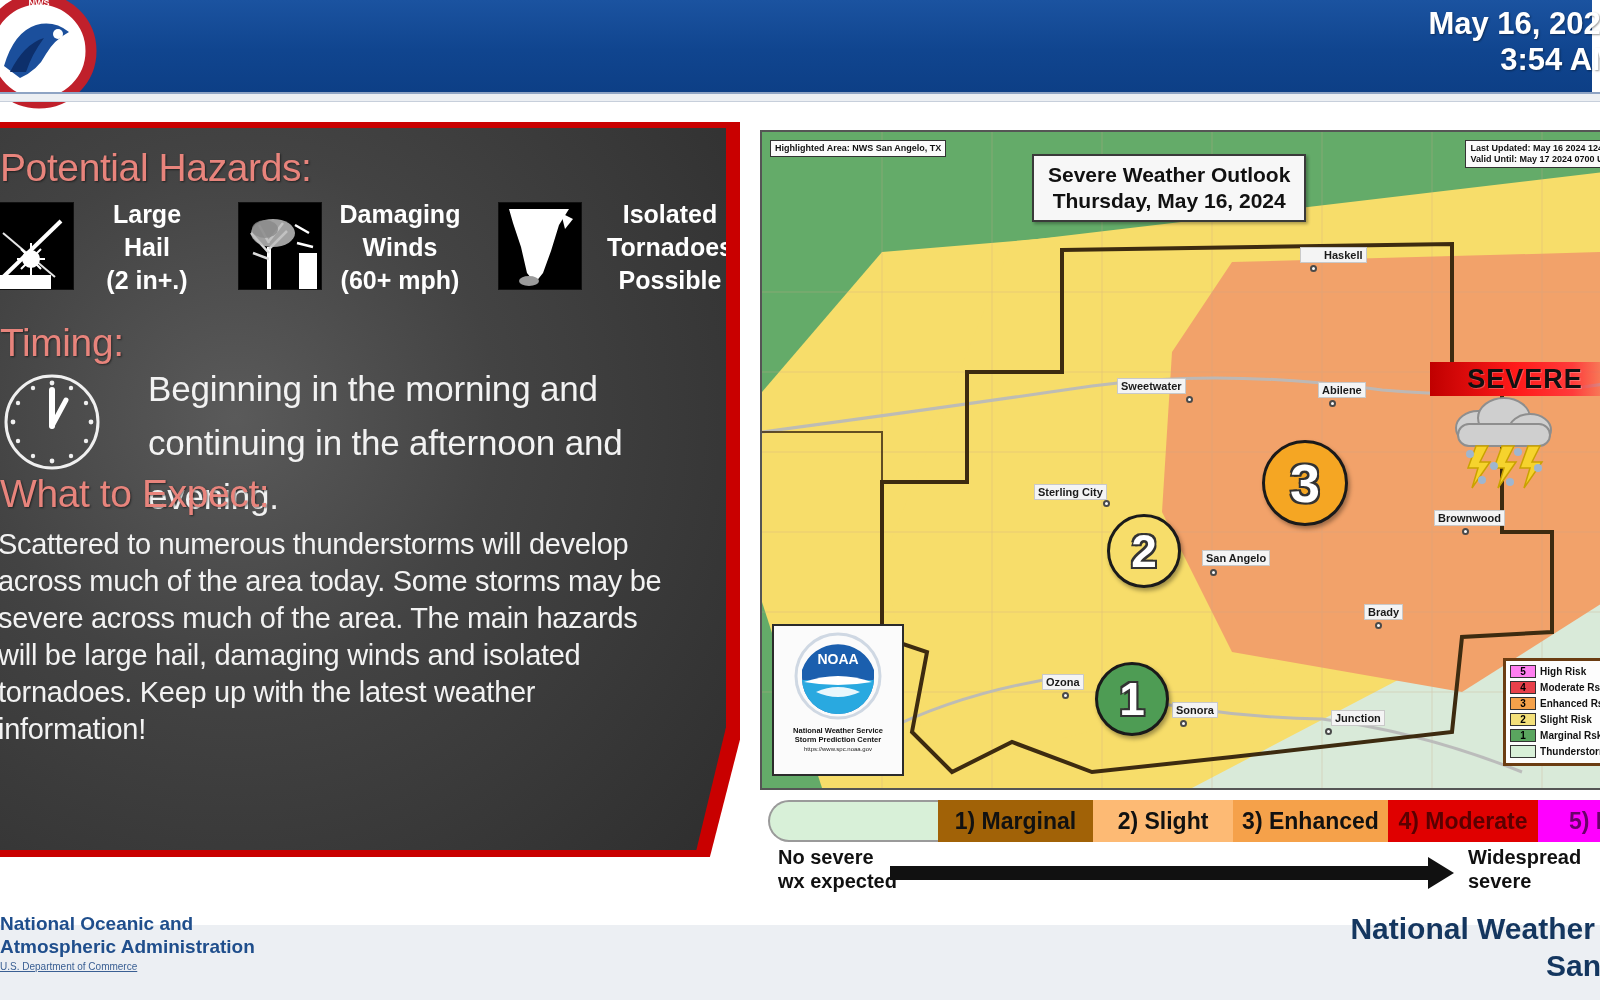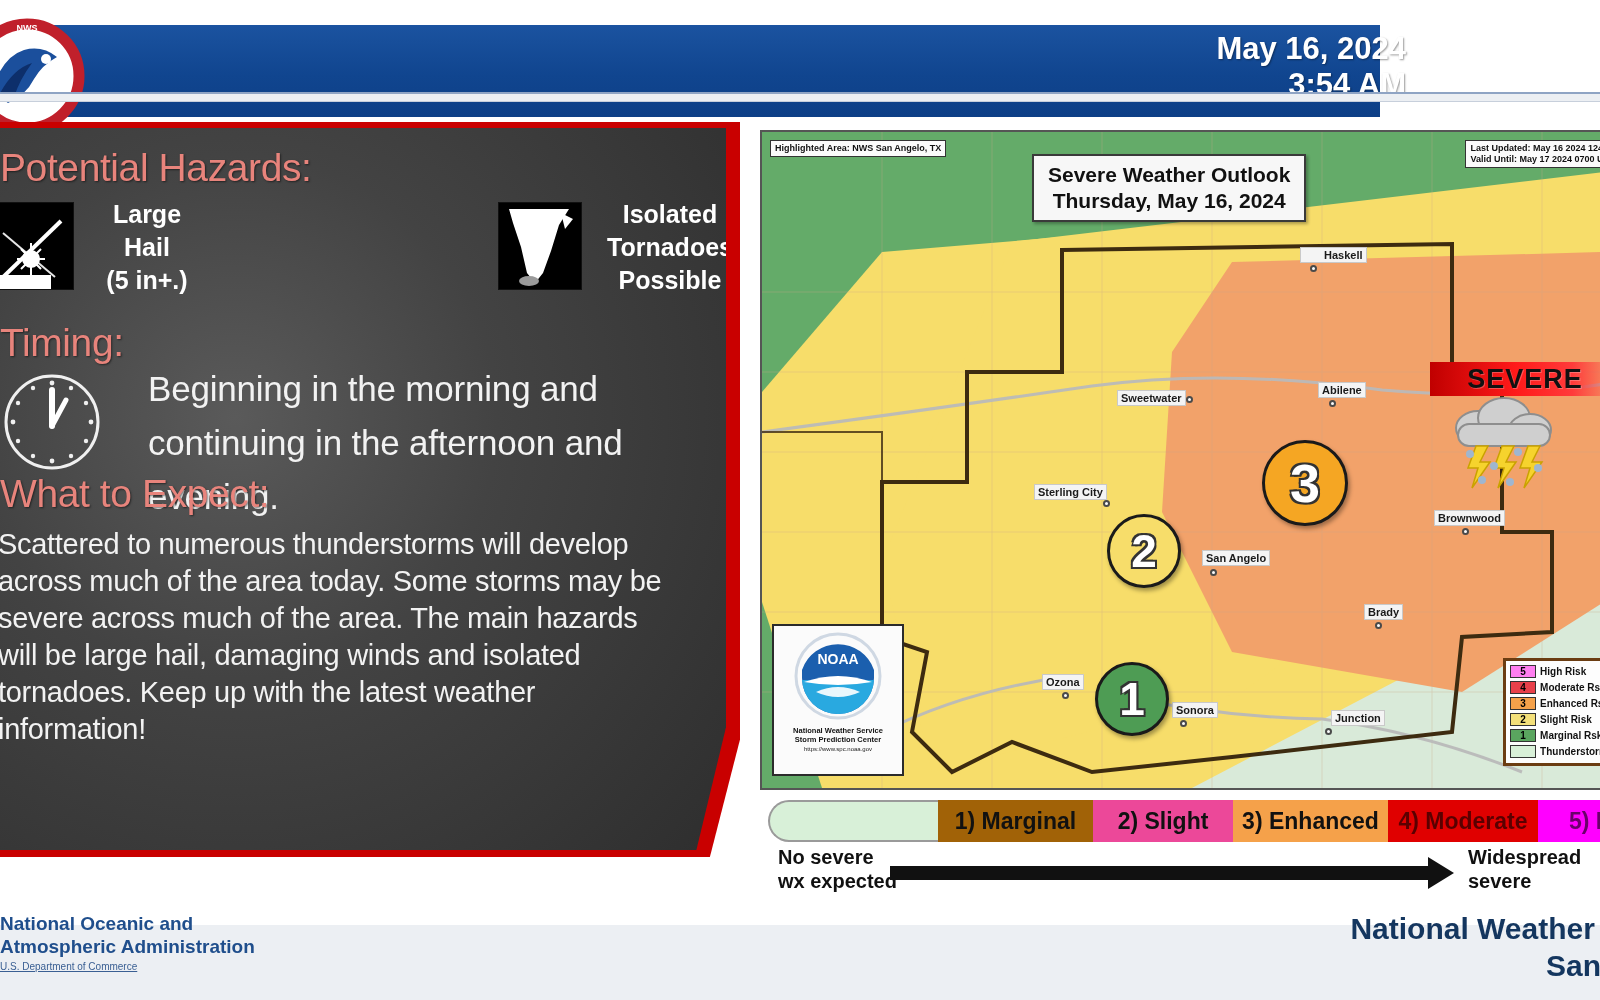--- a/index.html
+++ b/index.html
@@ -6,24 +6,23 @@
   html, body {
     width: 1600px; height: 1000px;
     background: #ffffff;
     font-family: "Liberation Sans", sans-serif;
     overflow: hidden;
   }
   #root { position: relative; width: 1600px; height: 1000px; background:#fff; }
 
   
   .header {
-    position: absolute; left: 0; top: 0; width: 1380px; height: 92px;
+    position: absolute; left: 12px; top: 0; width: 1580px; height: 92px;
     background: #134a96;
     background: linear-gradient(180deg,#1b53a0 0%,#10458f 55%,#0d3f86 100%);
-    margin-top: 25px;
   }
   .header-rule {
     position:absolute; left:0; top:92px; width:1600px; height:10px;
     background:#eceff3; border-top:2px solid #8fa4c4; border-bottom:1px solid #c7cfdb;
   }
   .nws-logo { position:absolute; left:-38px; top:-8px; width:130px; height:118px; }
   .header-title {
     position:absolute; left:95px; top:11px;
     font-size:52px; font-weight:bold; color:#ffffff; letter-spacing:-0.5px;
     white-space:nowrap;
@@ -225,24 +224,42 @@
               <path d="M8 78 L70 18" stroke="#fff" stroke-width="4"></path>
               <path d="M12 30 L64 74" stroke="#e6e6e6" stroke-width="2"></path>
               <circle cx="40" cy="56" r="9" fill="#fff"></circle>
               <path d="M40 40 L40 72 M26 56 L54 56 M30 46 L50 66 M50 46 L30 66" stroke="#fff" stroke-width="2"></path>
               <rect x="4" y="72" width="56" height="14" fill="#fff"></rect>
             </svg>
           </div>
           <div class="hz-label" style="left:92px; width:130px;">
             <div>Large</div>
             <div>Hail</div>
-            <div>(5 in+.)</div>
+            <div>(2 in+.)</div>
           </div>
         </div>
 
+        <div class="hazard" style="left:248px; width:250px;">
+          <div class="hz-icon">
+            <svg viewBox="0 0 84 88" width="84" height="88">
+              <rect width="84" height="88" fill="#000"></rect>
+              <path d="M30 86 L30 44" stroke="#fff" stroke-width="4"></path>
+              <path d="M30 50 L12 30 M30 56 L14 50 M30 46 L48 28 M30 40 L20 22 M30 38 L44 20" stroke="#dcdcdc" stroke-width="2.5"></path>
+              <ellipse cx="34" cy="30" rx="22" ry="14" fill="#bdbdbd" opacity=".85"></ellipse>
+              <ellipse cx="26" cy="26" rx="13" ry="9" fill="#8a8a8a" opacity=".8"></ellipse>
+              <path d="M56 22 L70 30 M58 40 L74 44" stroke="#fff" stroke-width="2.5"></path>
+              <rect x="60" y="50" width="18" height="36" fill="#fff"></rect>
+            </svg>
+          </div>
+          <div class="hz-label" style="left:92px; width:140px;">
+            <div>Damaging</div>
+            <div>Winds</div>
+            <div>(60+ mph)</div>
+          </div>
+        </div>
 
         <div class="hazard" style="left:508px; width:250px;">
           <div class="hz-icon">
             <svg viewBox="0 0 84 88" width="84" height="88">
               <rect width="84" height="88" fill="#000"></rect>
               <path d="M10 6 L70 6 L60 22 L52 48 L44 70 L36 80 L28 70 L22 44 L14 20 Z" fill="#ffffff"></path>
               <path d="M62 10 L74 16 L66 26 Z" fill="#ffffff"></path>
               <ellipse cx="30" cy="78" rx="10" ry="5" fill="#9a9a9a"></ellipse>
             </svg>
           </div>
@@ -320,21 +337,21 @@
     </div>
 
     <div class="map-title-box">
       <div>Severe Weather Outlook</div>
       <div>Thursday, May 16, 2024</div>
     </div>
 
     <div class="city" style="left:538px; top:115px;padding-left:23px;">Haskell</div>
     <div class="city-dot" style="left:548px; top:133px;"></div>
 
-    <div class="city" style="left:355px; top:246px;margin-top:12px;">Sweetwater</div>
+    <div class="city" style="left:355px; top:246px;">Sweetwater</div>
     <div class="city-dot" style="left:424px; top:264px;"></div>
 
     <div class="city" style="left:556px; top:250px;">Abilene</div>
     <div class="city-dot" style="left:567px; top:268px;"></div>
 
     <div class="city" style="left:272px; top:352px;">Sterling City</div>
     <div class="city-dot" style="left:341px; top:368px;"></div>
 
     <div class="city" style="left:440px; top:418px;">San Angelo</div>
     <div class="city-dot" style="left:448px; top:437px;"></div>
@@ -420,21 +437,21 @@
       <div class="spc-cap">National Weather Service</div>
       <div class="spc-cap">Storm Prediction Center</div>
       <div class="spc-url">https://www.spc.noaa.gov</div>
     </div>
   </div>
 
   <div class="scale-wrap">
     <div class="scale-bar">
       <div class="scale-seg blank" style="width:170px; background:#d8f0d8;"></div>
       <div class="scale-seg" style="width:155px; background:#a16207; color:#111;">1) Marginal</div>
-      <div class="scale-seg" style="width:140px; background:#ec4899; color:#111;">2) Slight</div>
+      <div class="scale-seg" style="width:140px; background:#fdba74; color:#111;">2) Slight</div>
       <div class="scale-seg" style="width:155px; background:#f5a14a; color:#111;">3) Enhanced</div>
       <div class="scale-seg" style="width:150px; background:#e00000; color:#5a0000;">4) Moderate</div>
       <div class="scale-seg" style="width:140px; background:#ff00ff; color:#6a006a;">5) High</div>
     </div>
   </div>
 
   <div class="scale-cap" id="cap-left">
     <div>No severe</div>
     <div>wx expected</div>
   </div>

